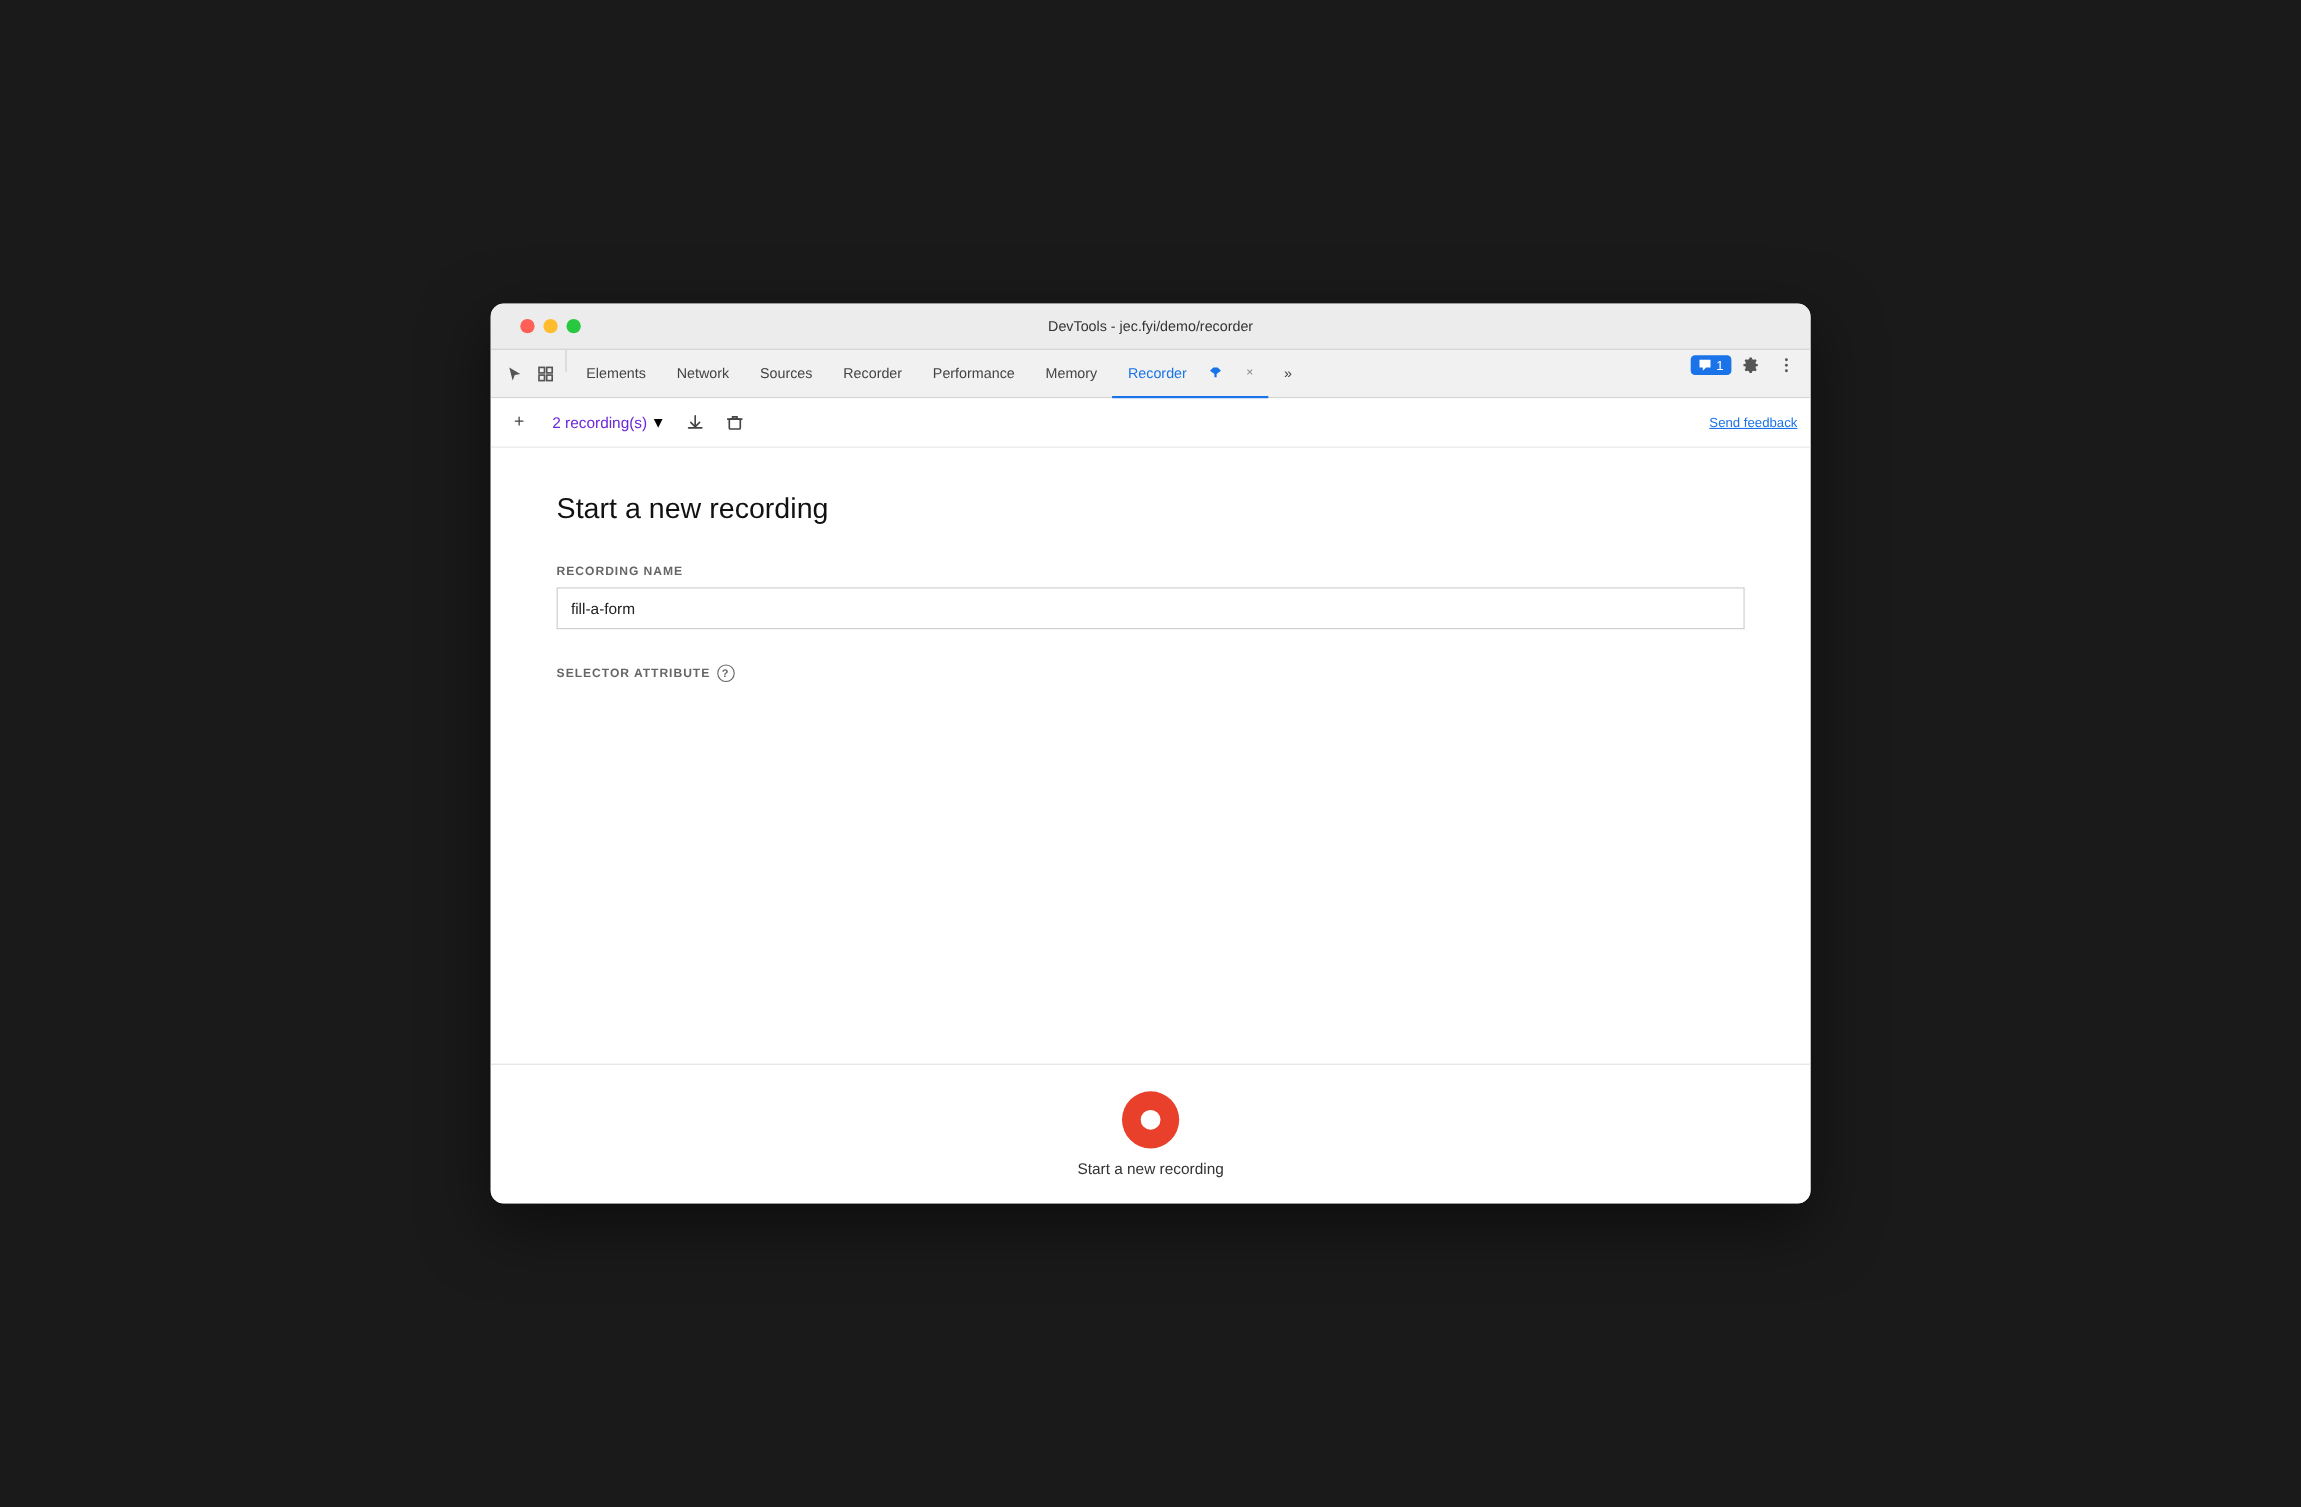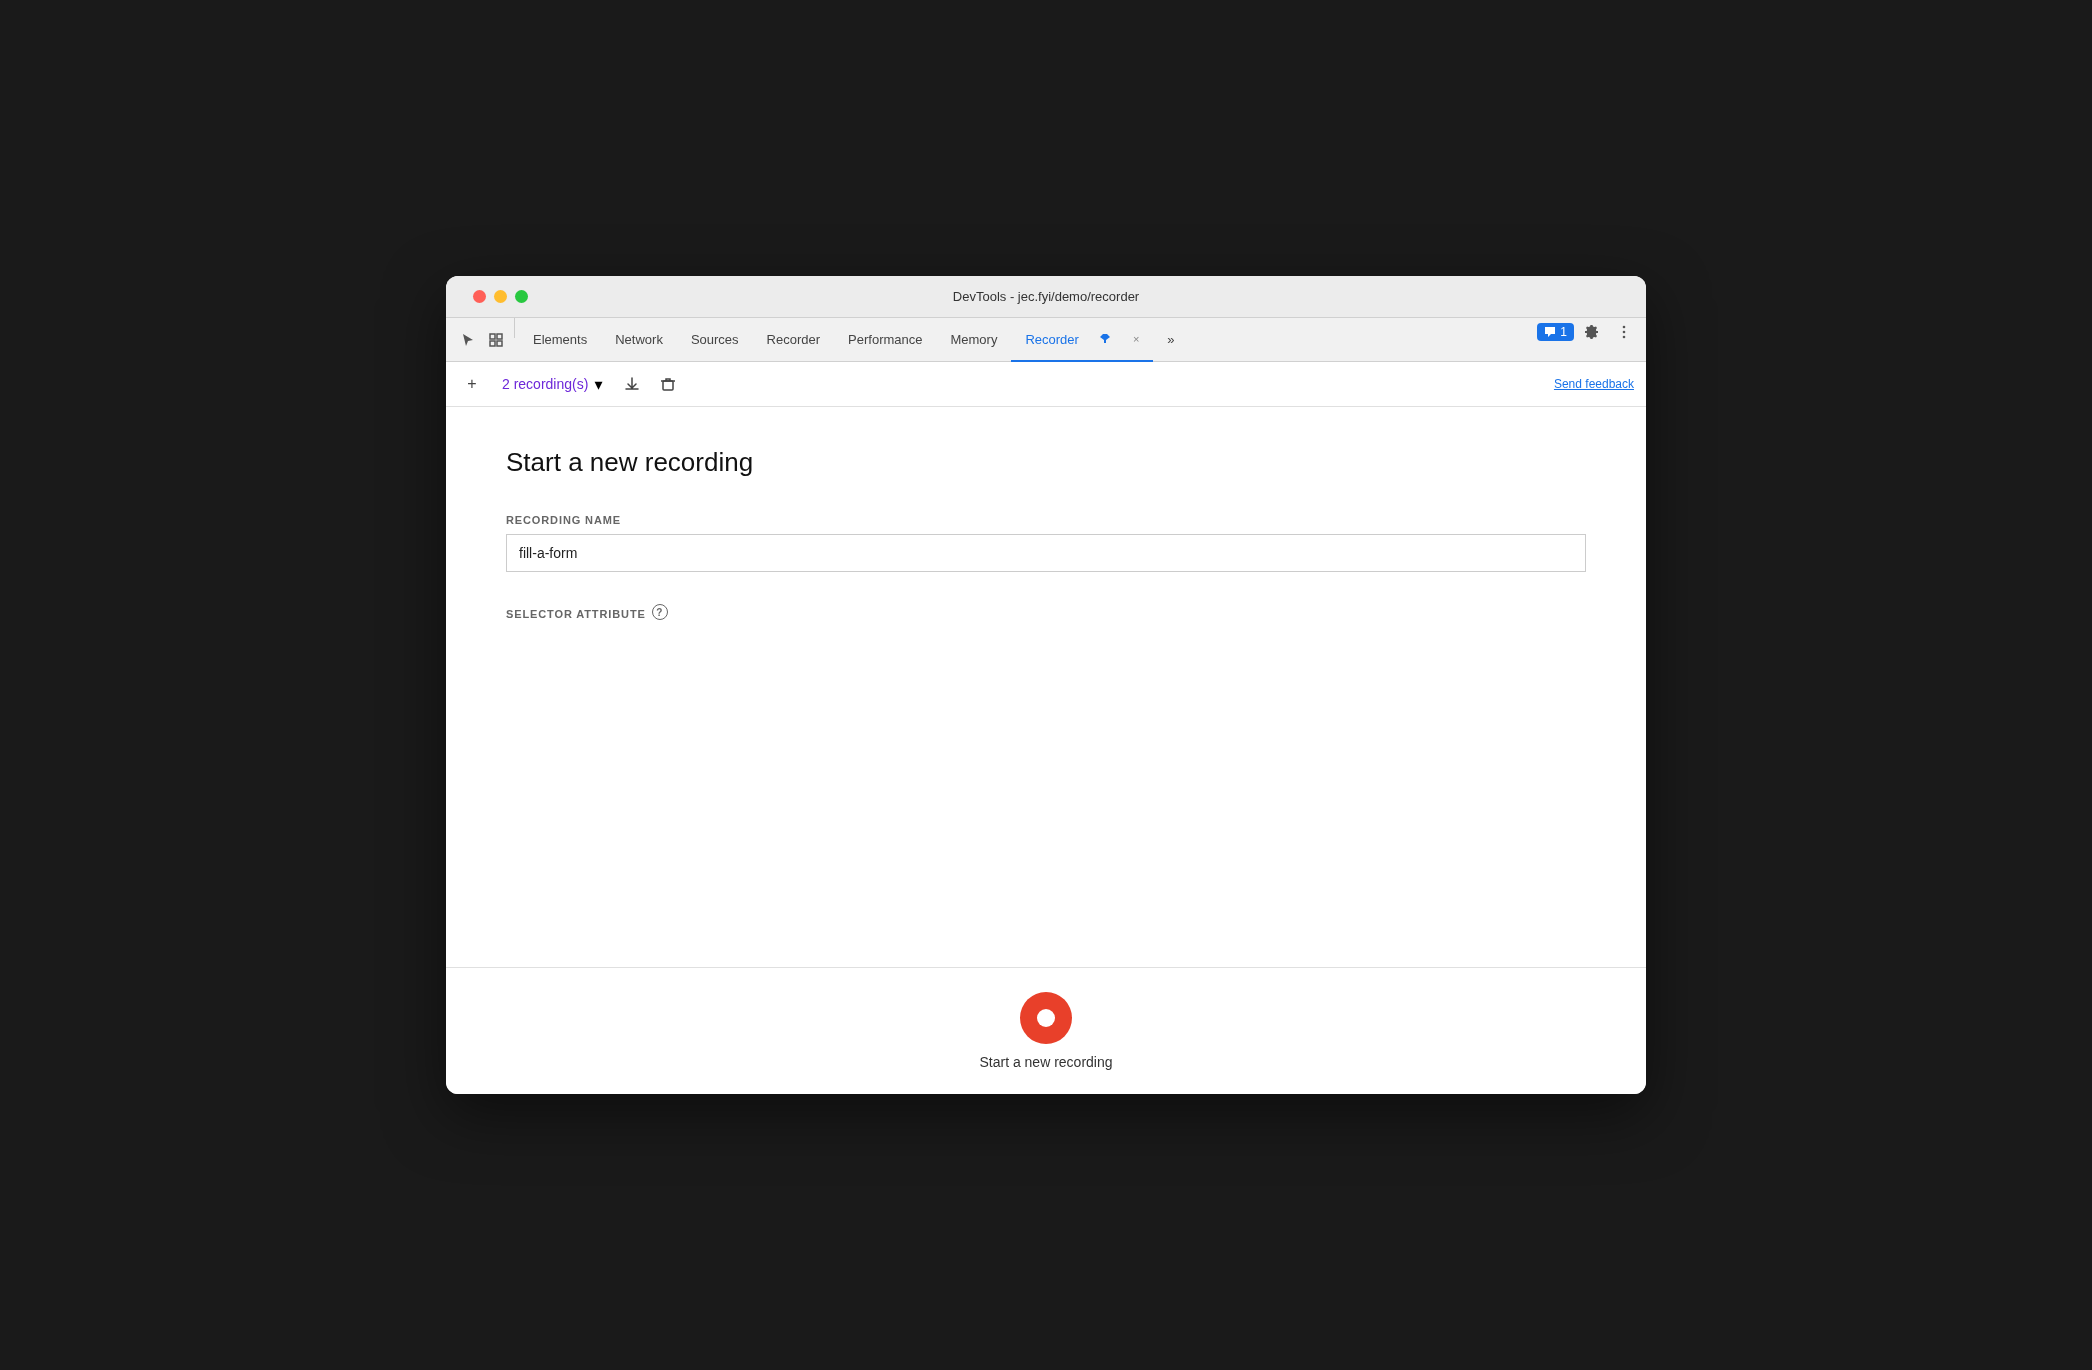--- a/index.html
+++ b/index.html
@@ -205,21 +205,21 @@
     }
 
     .field-label {
       font-size: 11px;
       font-weight: 600;
       color: #666;
       letter-spacing: 0.08em;
       text-transform: uppercase;
       margin-bottom: 8px;
       display: flex;
-      align-items: flex-end;
+      align-items: center;
       gap: 6px;
     }
 
     .field-group {
       margin-bottom: 32px;
     }
 
     .text-input {
       width: 100%;
       padding: 10px 12px;

